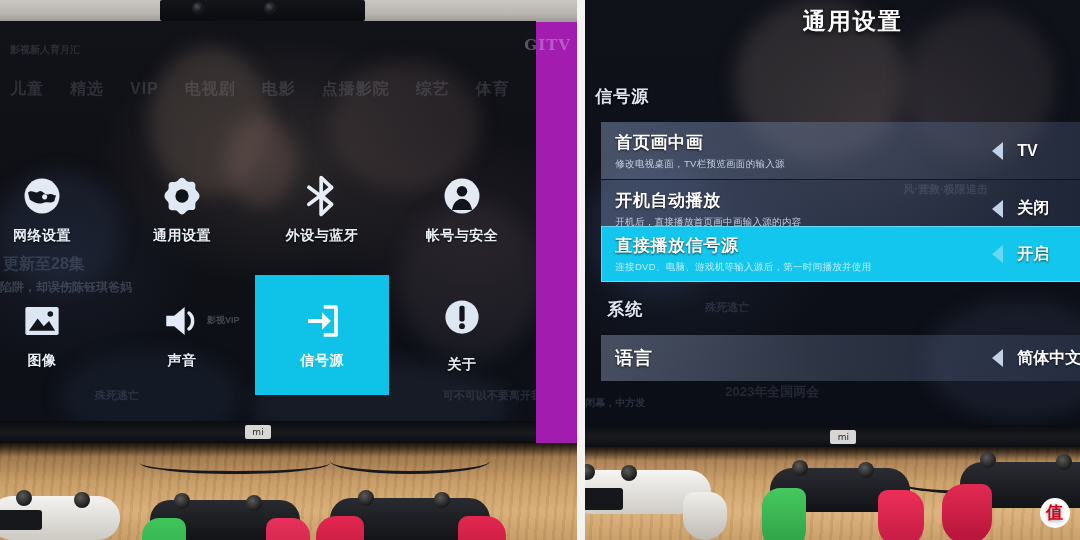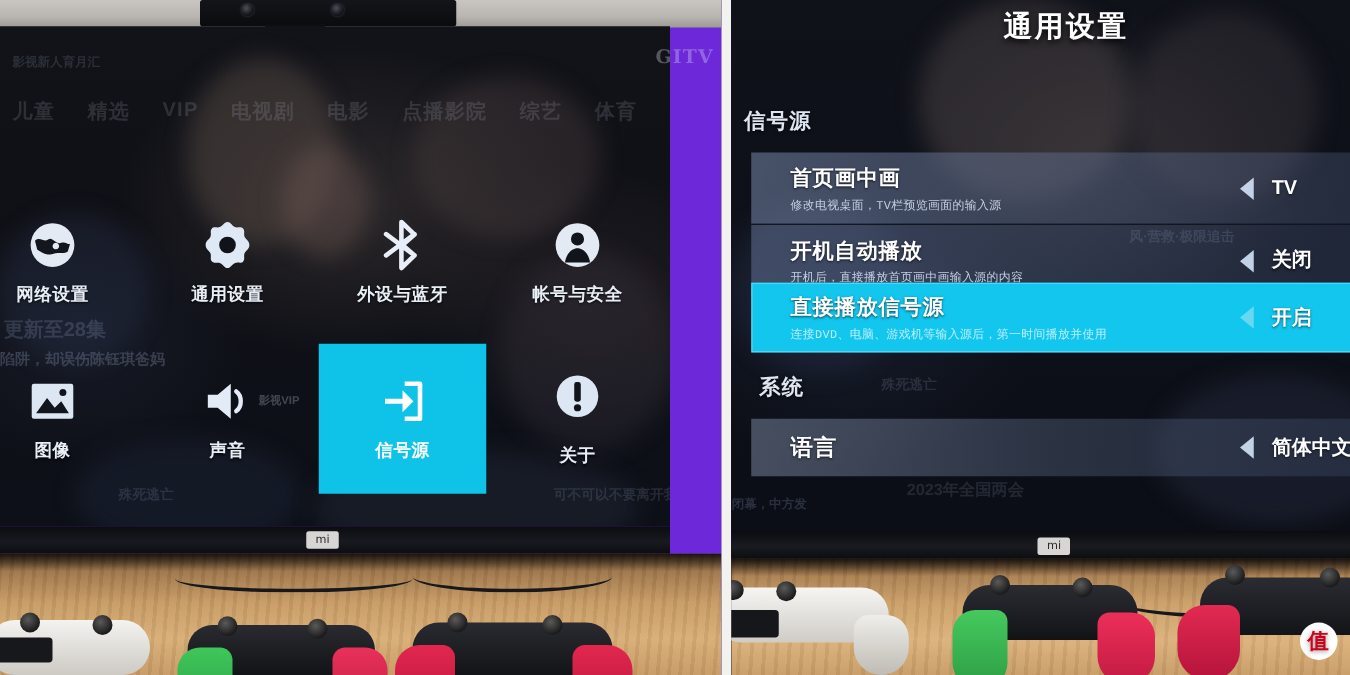--- a/index.html
+++ b/index.html
@@ -7,21 +7,21 @@
     width: 1080px; height: 540px;
     background: #000;
     font-family: "Liberation Sans", "DejaVu Sans", sans-serif;
     overflow: hidden;
   }
 
   .stage { position: relative; width: 1080px; height: 540px; display: flex; }
 
   
   .panel { position: relative; overflow: hidden; }
-  .panel-left  { width: 624px; height: 540px; background: #6d28d9; }
+  .panel-left  { width: 624px; height: 540px; background: #a21caf; }
   .divider     { width: 9px;  height: 540px; background: #f2f2f0; }
   .panel-right { width: 535px; height: 540px; background: #0b0d14; }
 
   
   .wall {
     position: absolute; left: 0; top: 0; width: 100%; height: 22px;
     background: linear-gradient(180deg,#c9c6c2 0%, #b9b6b1 60%, #9d9a95 100%);
   }
   .soundbar-top {
     position: absolute; left: 160px; top: 0px; width: 205px; height: 21px;
@@ -126,21 +126,21 @@
     letter-spacing: 2px;
   }
   .r-sectitle {
     position: absolute; font-size: 17px; font-weight: bold; color: #dfe6f2;
     text-shadow: 0 1px 3px rgba(0,0,0,.9); letter-spacing: 1px;
   }
   .row {
     position: absolute; left: 16px; width: 530px; height: 57px;
     display: flex; align-items: center;
   }
-  .row .txt { padding-left: 31px; flex: 1; font-family: Liberation Mono, monospace; }
+  .row .txt { padding-left: 14px; flex: 1; }
   .row .rtitle { font-size: 17px; font-weight: bold; color: #ffffff; letter-spacing: .6px;
                  text-shadow: 0 1px 2px rgba(0,0,0,.7); }
   .row .rdesc  { font-size: 9.5px; color: #c5cfe0; margin-top: 4px; letter-spacing: .3px; }
   .row .val {
     display: flex; align-items: center; gap: 14px; padding-right: 2px;
     width: 160px; justify-content: center;
   }
   .row .vtext { font-size: 16px; font-weight: bold; color: #ffffff; min-width: 66px; text-align: left;
                 text-shadow: 0 1px 2px rgba(0,0,0,.6); }
   .arrow { width: 0; height: 0; opacity: .92; }

